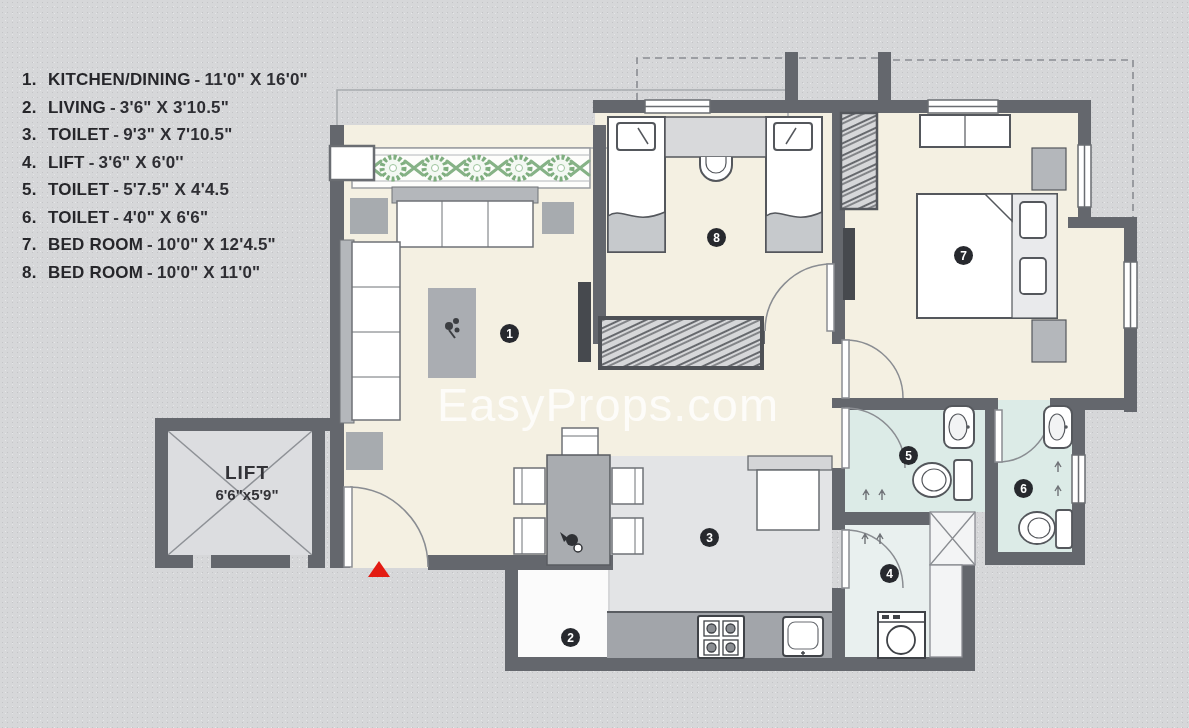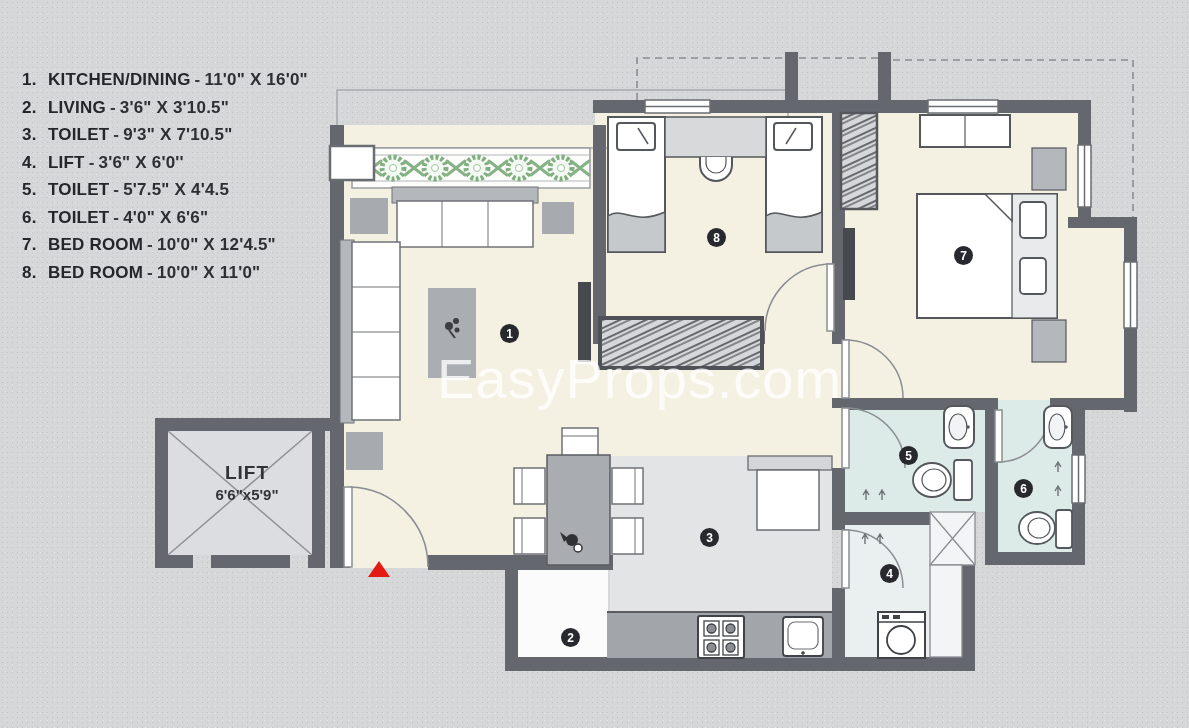--- a/index.html
+++ b/index.html
@@ -21,21 +21,21 @@
   .legend-row .dash{margin:0 4px;color:#3c3c40;font-weight:600;}
   .legend-row .dims{color:#2e2e33;font-weight:600;}
   
   .badge{position:absolute;width:19px;height:19px;border-radius:50%;background:#27292e;
     color:#fff;font-size:12px;font-weight:bold;display:flex;align-items:center;justify-content:center;}
   
   .lift-label{position:absolute;left:168px;top:462px;width:158px;text-align:center;color:#323237;}
   .lift-label .t1{font-size:19px;font-weight:bold;letter-spacing:1px;}
   .lift-label .t2{font-size:15px;font-weight:bold;margin-top:2px;}
   
-  .watermark{position:absolute;left:437px;top:346px;font-size:56px;color:rgba(255,255,255,.78);
+  .watermark{position:absolute;left:437px;top:377px;font-size:47px;color:rgba(255,255,255,.78);
     letter-spacing:1px;font-weight:400;}
 </style>
 </head>
 <body>
 
 <div class="stage">
 
 <svg class="plan-svg" width="1189" height="728" viewBox="0 0 1189 728">
   <defs>
     <pattern id="hatch" width="11" height="11" patternTransform="rotate(65)" patternUnits="userSpaceOnUse">

